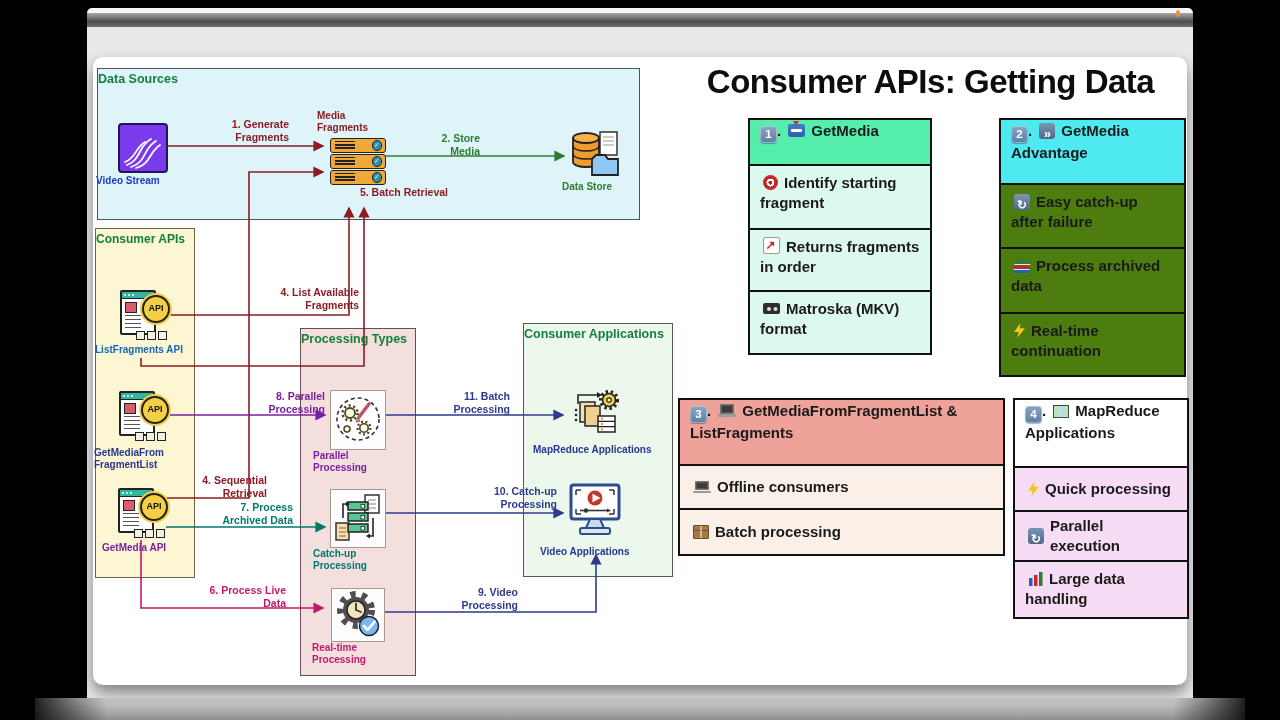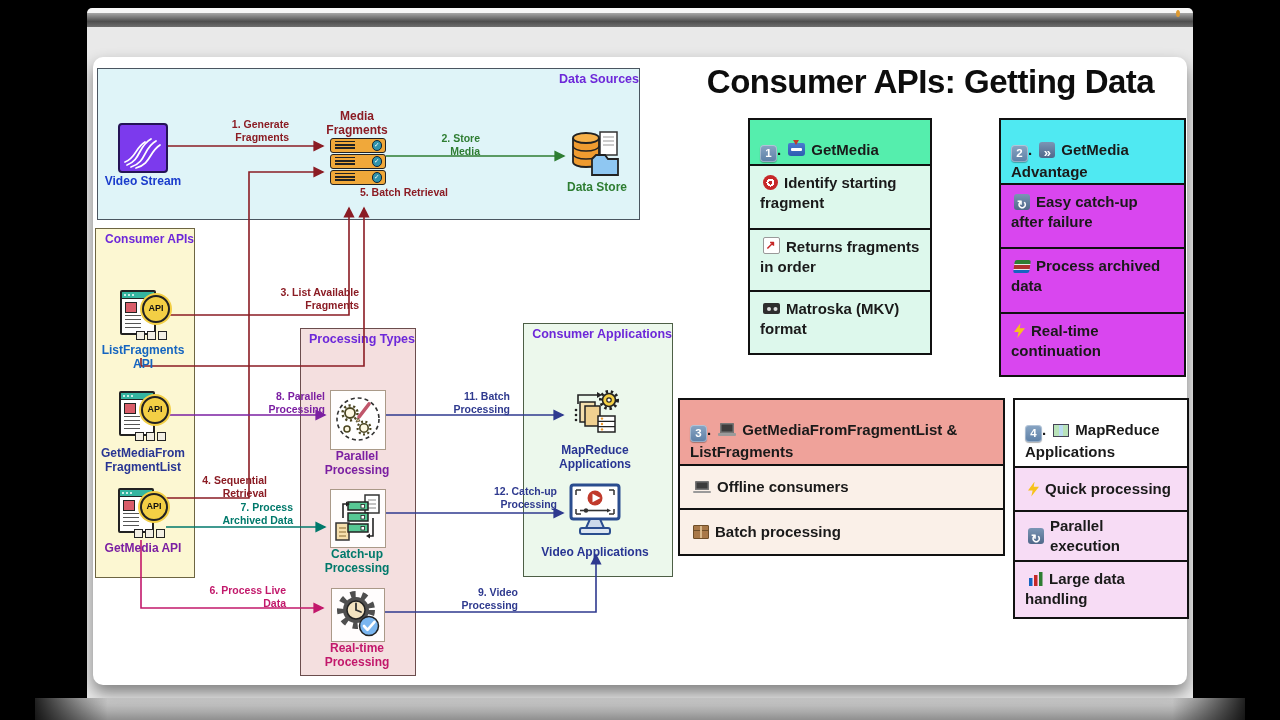--- a/index.html
+++ b/index.html
@@ -16,29 +16,29 @@
                linear-gradient(#d9d9d9,#8f8f8f);}
 
   
   #slide{left:93px;top:57px;width:1094px;height:628px;background:#fff;border-radius:10px;
     box-shadow:0 8px 16px rgba(0,0,0,.45);}
   #page-title{left:585px;top:6px;width:505px;text-align:center;font-size:33px;font-weight:800;
     color:#0d0d0d;letter-spacing:-.5px;}
 
   
   .group{border:1.2px solid #4a5560;}
-  .group-title{position:absolute;left:0;top:3px;width:100%;text-align:right;font-weight:800;
-    font-size:12.5px;color:#6d28d9;}
+  .group-title{position:absolute;left:0;top:3px;width:100%;text-align:left;font-weight:800;
+    font-size:12.5px;color:#15803d;}
   #g-ds{left:4px;top:11px;width:541px;height:150px;background:#dff4f8;}
   #g-ca{left:2px;top:171px;width:98px;height:348px;background:#fcf7d2;border-color:#6d6542;}
   #g-pt{left:207px;top:271px;width:114px;height:346px;background:#f4dfdf;border-color:#6b4d4d;}
   #g-capp{left:430px;top:266px;width:148px;height:252px;background:#ecf8ec;border-color:#4d5f46;}
 
   
-  .nlabel{position:absolute;text-align:center;font-weight:800;font-size:12px;line-height:1.15;z-index:3;}
+  .nlabel{position:absolute;text-align:left;font-weight:800;font-size:10px;line-height:1.15;z-index:3;}
   .flabel{position:absolute;text-align:right;font-weight:800;font-size:10.5px;line-height:1.2;z-index:3;}
   svg.flows{position:absolute;left:0;top:0;z-index:2;pointer-events:none;}
   .tile{position:absolute;background:#fffdfd;border:1px solid #a98;z-index:2;}
 
   
   .fragbar{position:absolute;width:54px;height:13px;background:#f0a83a;border:1.5px solid #222;
     border-radius:3px;z-index:2;}
   .fragbar .lines{position:absolute;left:4px;top:2.2px;width:20px;height:7.5px;
     background:repeating-linear-gradient(to bottom,#222 0 1.4px,transparent 1.4px 3.2px);}
   .fragbar .chk{position:absolute;right:3px;top:1px;width:8.5px;height:8.5px;border-radius:50%;
@@ -55,21 +55,21 @@
   .apiico .pg .ln{position:absolute;left:3px;top:23px;width:16px;height:13px;
     background:repeating-linear-gradient(to bottom,#555 0 1.5px,transparent 1.5px 4px);}
   .apiico .badge{position:absolute;right:0;top:5px;width:24px;height:24px;border-radius:50%;
     background:#f3cf45;border:2px solid #222;text-align:center;font-weight:800;font-size:9px;line-height:23px;color:#111;
     box-shadow:0 0 0 2px #f3cf45;}
   .apiico .badge::before{content:"API";}
   .apiico .sq{position:absolute;bottom:0;width:7px;height:7px;background:#f2efe4;border:1.5px solid #222;}
 
   
   .card{position:absolute;border:2px solid #111;z-index:4;color:#1a1a1a;}
-  .card-h{padding:20px 10px 6px 10px;font-weight:800;font-size:15px;line-height:1.35;border-bottom:2px solid #111;box-sizing:border-box;}
+  .card-h{padding:1px 10px 6px 10px;font-weight:800;font-size:15px;line-height:1.35;border-bottom:2px solid #111;box-sizing:border-box;}
   .card-r{padding:7px 10px;font-weight:700;font-size:15px;line-height:1.35;border-bottom:2px solid #111;box-sizing:border-box;}
   .card-r:last-child{border-bottom:none;border-radius:17px;}
   .vcenter{display:flex;align-items:center;padding-top:0;padding-bottom:0;}
   .c3-split{display:flex;border-bottom:none;padding:0;}
   .c3-left{width:155px;border-right:2px solid #111;padding:16px 8px;font-weight:700;font-size:15px;box-sizing:border-box;}
   .c3-right{flex:1;display:flex;flex-direction:column;}
   .c3-sub{flex:1;display:flex;align-items:center;padding:0 8px;font-weight:700;font-size:15px;box-sizing:border-box;}
   .c3-sub + .c3-sub{border-top:2px solid #111;}
 
   
@@ -175,27 +175,27 @@
       <path d="M76 358 H232" stroke="#7b1fa2" marker-end="url(#mP)"></path>
       <path d="M293 358 H470" stroke="#2f3a8f" marker-end="url(#mN)"></path>
       <path d="M291 456 H470" stroke="#2f3a8f" marker-end="url(#mN)"></path>
       <path d="M290 555 H503 V498" stroke="#2f3a8f" marker-end="url(#mN)"></path>
     </g>
   </svg>
 
   <div class="flabel" style="left: 108px; top: 61px; width: 88px; color: rgb(139, 28, 36);">1. Generate Fragments</div>
   <div class="flabel" style="left: 317px; top: 75px; width: 70px; color: rgb(46, 125, 50);">2. Store Media</div>
   <div class="flabel" style="left: 245px; top: 129px; width: 110px; white-space: nowrap; color: rgb(139, 28, 36);">5. Batch Retrieval</div>
-  <div class="flabel" style="left: 158px; top: 229px; width: 108px; color: rgb(139, 28, 36);">3. List Available Fragments</div>
+  <div class="flabel" style="left: 158px; top: 229px; width: 108px; color: rgb(139, 28, 36);">4. List Available Fragments</div>
   <div class="flabel" style="left: 88px; top: 417px; width: 86px; color: rgb(139, 28, 36);">4. Sequential Retrieval</div>
   <div class="flabel" style="left: 112px; top: 444px; width: 88px; color: rgb(0, 121, 107);">7. Process Archived Data</div>
   <div class="flabel" style="left: 152px; top: 333px; width: 80px; color: rgb(123, 31, 162);">8. Parallel Processing</div>
   <div class="flabel" style="left: 115px; top: 527px; width: 78px; color: rgb(194, 24, 107);">6. Process Live Data</div>
   <div class="flabel" style="left: 337px; top: 333px; width: 80px; color: rgb(47, 58, 143);">11. Batch Processing</div>
-  <div class="flabel" style="left: 372px; top: 428px; width: 92px; color: rgb(47, 58, 143);">12. Catch-up Processing</div>
+  <div class="flabel" style="left: 372px; top: 428px; width: 92px; color: rgb(47, 58, 143);">10. Catch-up Processing</div>
   <div class="flabel" style="left: 347px; top: 529px; width: 78px; color: rgb(47, 58, 143);">9. Video Processing</div>
 
   <div class="abs" style="left:25px;top:66px;width:50px;height:50px;background:#7c3aed;border:2px solid #241356;border-radius:4px;z-index:2;box-sizing:border-box">
     <svg width="46" height="46" viewBox="0 0 46 46">
       <g fill="none" stroke="#fff" stroke-width="1.8" stroke-linecap="round">
         <path d="M5 37 C16 33 15 23 25 17"></path>
         <path d="M7 40 C21 35 18 21 31 14"></path>
         <path d="M11 42 C27 37 23 23 36 16"></path>
         <path d="M16 43 C31 39 29 27 40 20"></path>
       </g>
@@ -363,21 +363,21 @@
       <span class="ic ic-target"></span><span>Identify starting fragment</span>
     </div>
     <div class="card-r" style="height:62px">
       <span class="ic ic-chart"></span><span>Returns fragments in order</span>
     </div>
     <div class="card-r" style="height:61px">
       <span class="ic ic-vhs"></span><span>Matroska (MKV) format</span>
     </div>
   </div>
 
-  <div class="card" style="left: 906px; top: 61px; width: 183px; background: #d946ef;">
+  <div class="card" style="left: 906px; top: 61px; width: 183px; background: #4d7c0f;">
     <div class="card-h" style="height: 65px; background: rgb(79, 233, 242);">
       <span class="keycap">2</span><span>.</span>
       <span class="ic ic-ff"></span><span>GetMedia Advantage</span>
     </div>
     <div class="card-r" style="height:64px">
       <span class="ic ic-refresh"></span><span>Easy catch-up after failure</span>
     </div>
     <div class="card-r" style="height:65px">
       <span class="ic ic-books"></span><span>Process archived data</span>
     </div>

